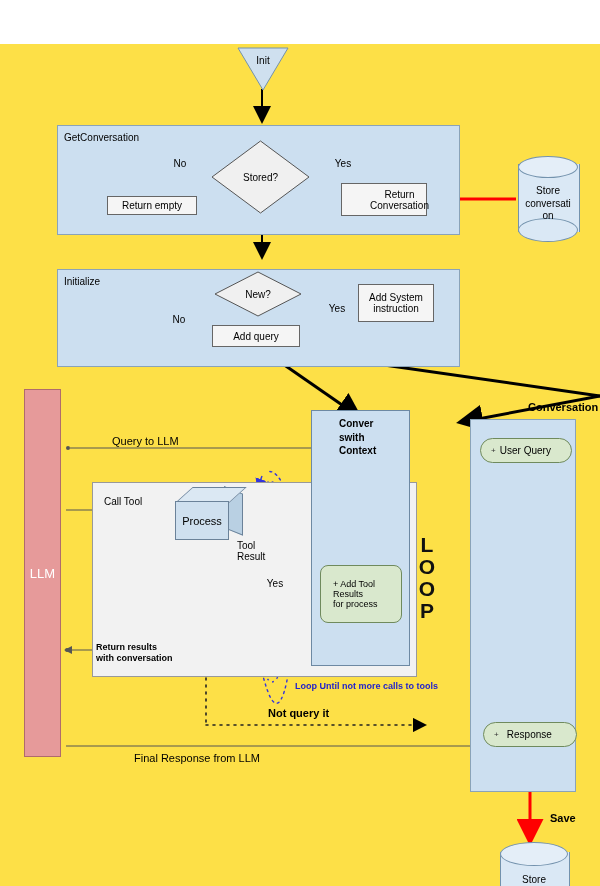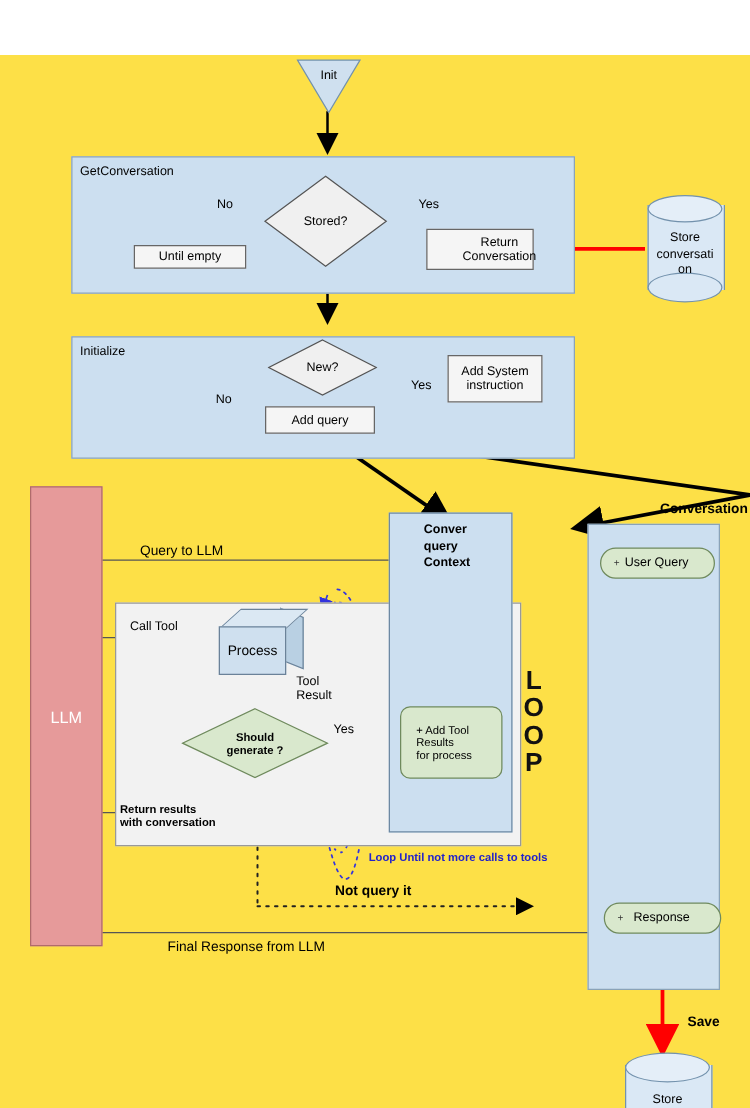--- a/index.html
+++ b/index.html
@@ -173,21 +173,21 @@
   <div class="diamond" style="left:211px;top:96px;width:99px;height:74px;">
     <svg class="dshape" viewBox="0 0 99 74">
       <polygon points="49.5,1 98,37 49.5,73 1,37" fill="#f0f0f0" stroke="#555" stroke-width="1"></polygon>
     </svg>
     <div class="dtext t10">Stored?</div>
   </div>
 
   <div class="abs t10" style="left:168px;top:114px;width:24px;text-align:center;">No</div>
   <div class="abs t10" style="left:330px;top:114px;width:26px;text-align:center;">Yes</div>
 
-  <div class="abs node-white ctr t10" style="left:107px;top:152px;width:90px;height:19px;">Until empty</div>
+  <div class="abs node-white ctr t10" style="left:107px;top:152px;width:90px;height:19px;">Return empty</div>
 
   <div class="abs node-white" style="left:341px;top:139px;width:86px;height:33px;display:flex;flex-direction:column;align-items:center;justify-content:center;padding-left:31px;">
     <div class="t10">Return</div>
     <div class="t10">Conversation</div>
   </div>
 
   <div class="abs" style="left:518px;top:112px;width:60px;height:85px;">
     <div class="cyl-body" style="left:0;top:8px;width:60px;height:68px;"></div>
     <div class="cyl-bot" style="left:0;top:62px;width:58px;height:22px;"></div>
     <div class="cyl-top" style="left:0;top:0;width:58px;height:20px;"></div>
@@ -211,60 +211,51 @@
   <div class="abs t10" style="left:325px;top:259px;width:24px;text-align:center;">Yes</div>
   <div class="abs t10" style="left:168px;top:270px;width:22px;text-align:center;">No</div>
 
   <div class="abs node-white" style="left:358px;top:240px;width:76px;height:38px;display:flex;flex-direction:column;align-items:center;justify-content:center;">
     <div class="t10">Add System</div>
     <div class="t10">instruction</div>
   </div>
 
   <div class="abs node-white ctr t10" style="left:212px;top:281px;width:88px;height:22px;">Add query</div>
 
-  <div class="abs llmbar" style="left:24px;top:345px;width:58px;height:368px;">
+  <div class="abs llmbar" style="left:24px;top:345px;width:37px;height:368px;">
     <span>LLM</span>
   </div>
 
   <div class="abs box-grey" style="left:92px;top:438px;width:325px;height:195px;"></div>
 
   <div class="abs t10" style="left:104px;top:452px;width:70px;">Call Tool</div>
 
   <div class="abs" style="left:172px;top:440px;width:70px;height:56px;">
     <div class="cube-side" style="left:52px;top:2px;width:17px;height:40px;transform:skewY(22deg);transform-origin:left top;"></div>
     <div class="cube-top" style="left:3px;top:3px;width:52px;height:14px;transform:skewX(-48deg);transform-origin:left bottom;"></div>
     <div class="cube-front ctr t11" style="left:3px;top:17px;width:52px;height:37px;">Process</div>
   </div>
 
-  <div class="diamond" style="left:145px;top:522px;width:118px;height:57px;">
-    <svg class="dshape" viewBox="0 0 118 57">
-      <polygon points="59,1 117,28.5 59,56 1,28.5" fill="#d9e8cd" stroke="#6f8a5d" stroke-width="1"></polygon>
-    </svg>
-    <div class="dtext" style="flex-direction:column;">
-      <div class="t9 bold">Should</div>
-      <div class="t9 bold">generate ?</div>
-    </div>
-  </div>
 
   <div class="abs t10" style="left:237px;top:496px;width:50px;">
     <div>Tool</div>
     <div>Result</div>
   </div>
 
   <div class="abs t10" style="left:262px;top:534px;width:26px;text-align:center;">Yes</div>
 
   <div class="abs t9 bold" style="left:96px;top:598px;width:120px;line-height:1.25;">
     <div>Return results</div>
     <div>with conversation</div>
   </div>
 
   <div class="abs bluecol" style="left:311px;top:366px;width:99px;height:256px;"></div>
   <div class="abs t10 bold" style="left:339px;top:373px;width:70px;line-height:1.35;">
     <div>Conver</div>
-    <div>query</div>
+    <div>swith</div>
     <div>Context</div>
   </div>
 
   <div class="abs greenbox" style="left:320px;top:521px;width:82px;height:58px;display:flex;flex-direction:column;justify-content:center;padding-left:12px;">
     <div class="t9">+ Add Tool Results</div>
     <div class="t9">for process</div>
   </div>
 
   <div class="loopletters" style="left:416px;top:490px;width:22px;">
     <div>L</div>

